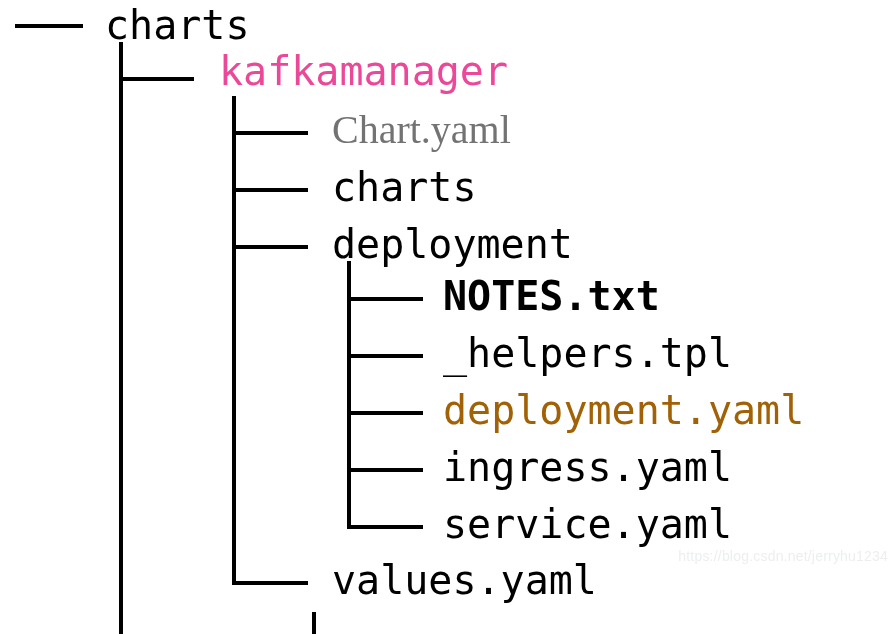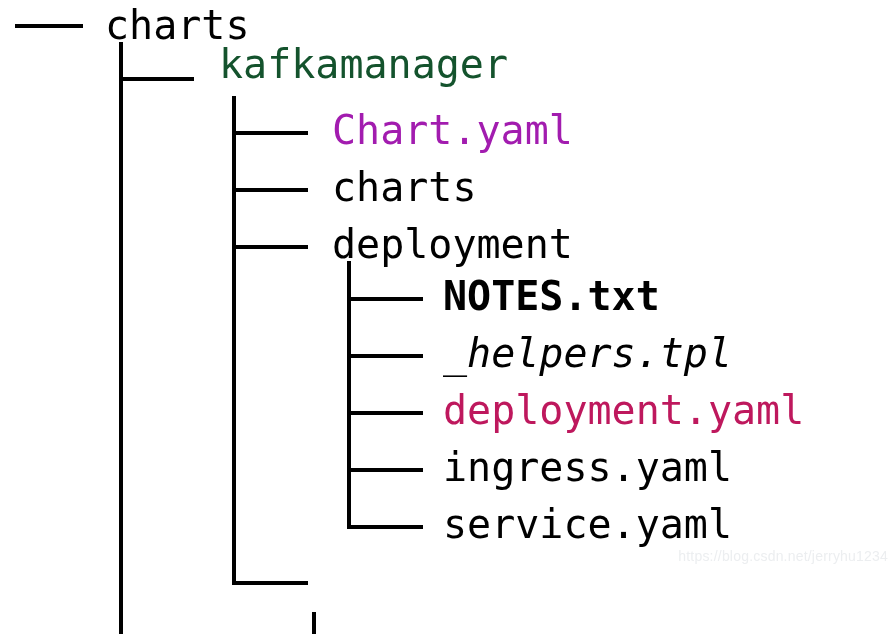--- a/index.html
+++ b/index.html
@@ -73,23 +73,24 @@
     <div class="conn-h" style="left: 232px; top: 131px; width: 76px; background: rgb(0, 0, 0);"></div>
     <div class="conn-h" style="left: 232px; top: 188px; width: 76px; background: rgb(0, 0, 0);"></div>
     <div class="conn-h" style="left: 232px; top: 245px; width: 76px; background: rgb(0, 0, 0);"></div>
     <div class="conn-h" style="left: 347px; top: 297px; width: 76px; background: rgb(0, 0, 0);"></div>
     <div class="conn-h" style="left: 347px; top: 354px; width: 76px; background: rgb(0, 0, 0);"></div>
     <div class="conn-h" style="left: 347px; top: 411px; width: 76px; background: rgb(0, 0, 0);"></div>
     <div class="conn-h" style="left: 347px; top: 468px; width: 76px; background: rgb(0, 0, 0);"></div>
     <div class="conn-h" style="left: 347px; top: 525px; width: 76px; background: rgb(0, 0, 0);"></div>
     <div class="conn-h" style="left: 232px; top: 581px; width: 76px; background: rgb(0, 0, 0);"></div>
     <div class="tree-row" style="left: 105px; top: 5px; color: rgb(0, 0, 0);">charts</div>
-    <div class="tree-row" style="left: 219px; top: 44px; color: #14532d;">kafkamanager</div>
-    <div class="tree-row" style="left: 332px; top: 110px; color: #a21caf;">Chart.yaml</div>
+    <div class="tree-row" style="left: 219px; top: 51px; color: #ec4899;">kafkamanager</div>
+    <div class="tree-row" style="left: 332px; top: 110px; color: #737373; font-family: Liberation Serif, serif;">Chart.yaml</div>
     <div class="tree-row" style="left: 332px; top: 167px; color: rgb(0, 0, 0);">charts</div>
     <div class="tree-row" style="left: 332px; top: 224px; color: rgb(0, 0, 0);">deployment</div>
     <div class="tree-row" style="left: 443px; top: 276px; color: rgb(0, 0, 0); font-weight: bold;">NOTES.txt</div>
-    <div class="tree-row" style="left: 443px; top: 333px; color: rgb(0, 0, 0); font-style: italic;">_helpers.tpl</div>
-    <div class="tree-row" style="left: 443px; top: 390px; color: #be185d;">deployment.yaml</div>
+    <div class="tree-row" style="left: 443px; top: 333px; color: rgb(0, 0, 0);">_helpers.tpl</div>
+    <div class="tree-row" style="left: 443px; top: 390px; color: #a16207;">deployment.yaml</div>
     <div class="tree-row" style="left: 443px; top: 504px; color: rgb(0, 0, 0);">service.yaml</div>
     <div class="tree-row" style="left: 443px; top: 447px; color: rgb(0, 0, 0);">ingress.yaml</div>
+    <div class="tree-row" style="left: 332px; top: 560px; color: rgb(0, 0, 0);">values.yaml</div>
     <div id="watermark" style="color: rgb(236, 238, 240);">https://blog.csdn.net/jerryhu1234</div>
   </div>
 
 </body></html>

